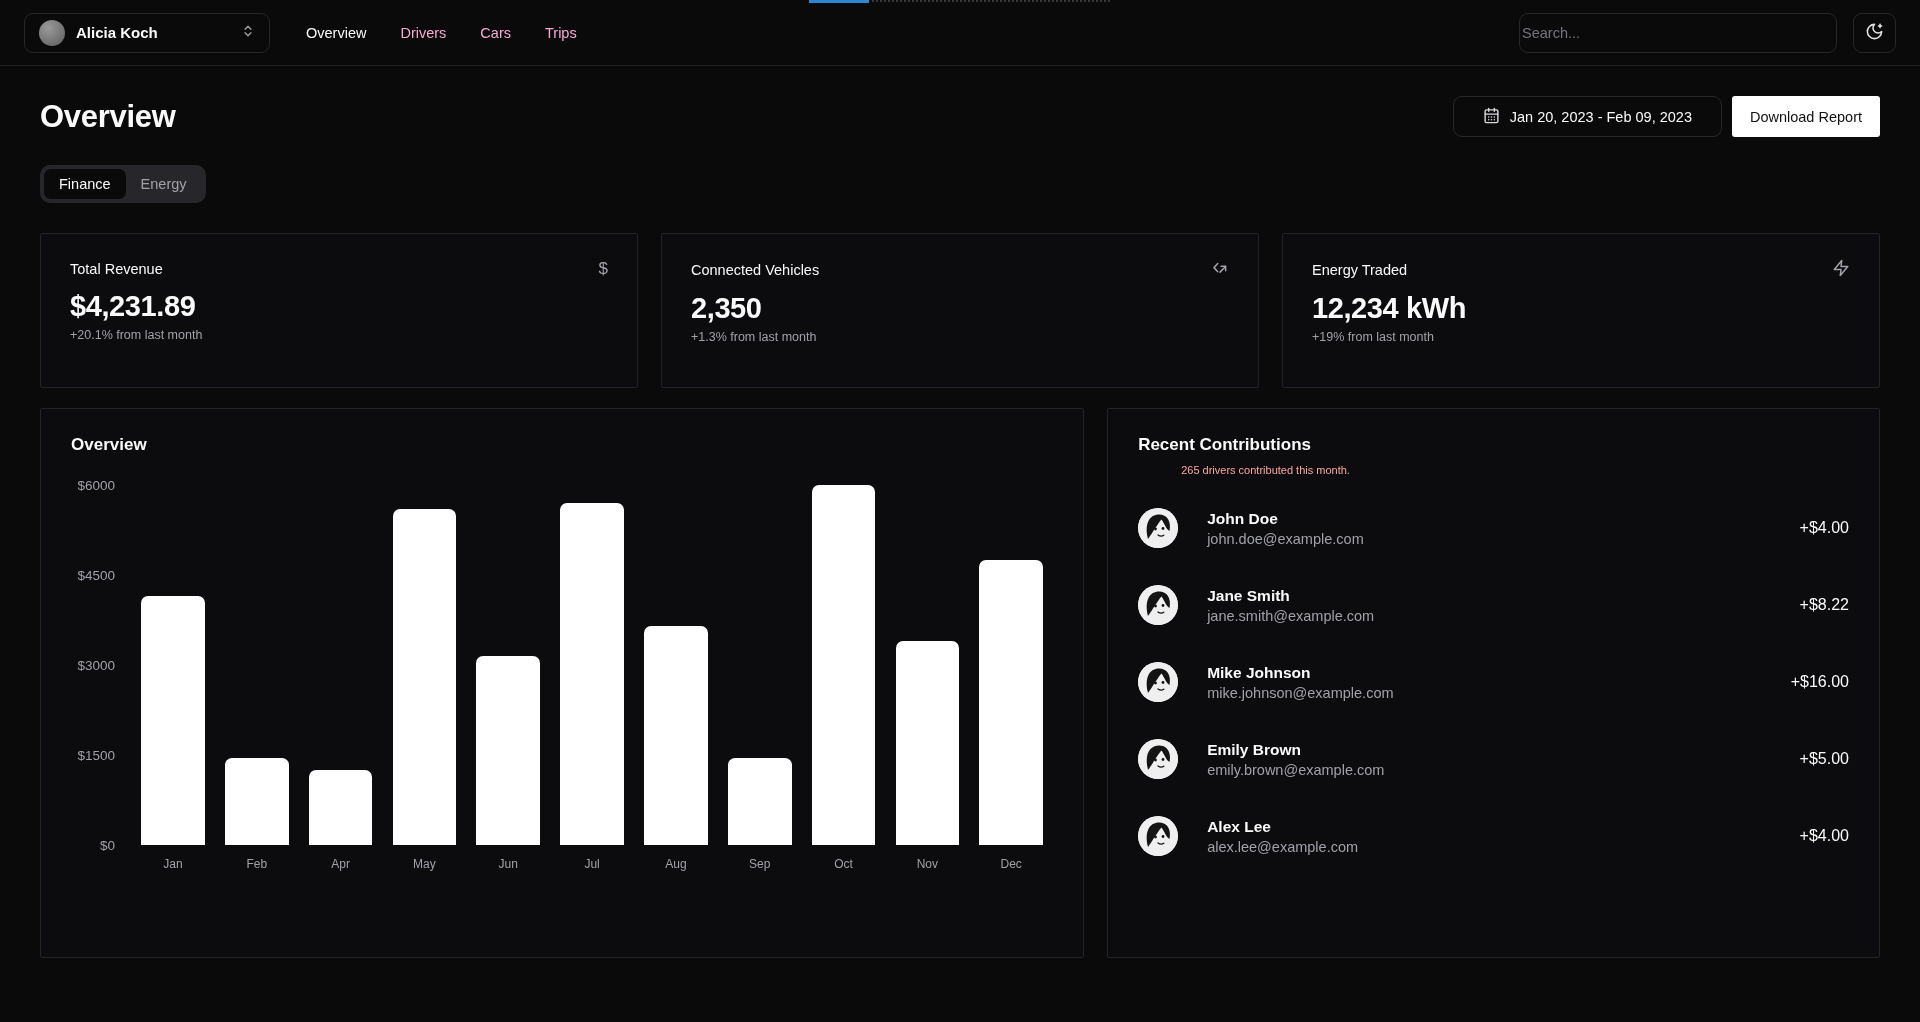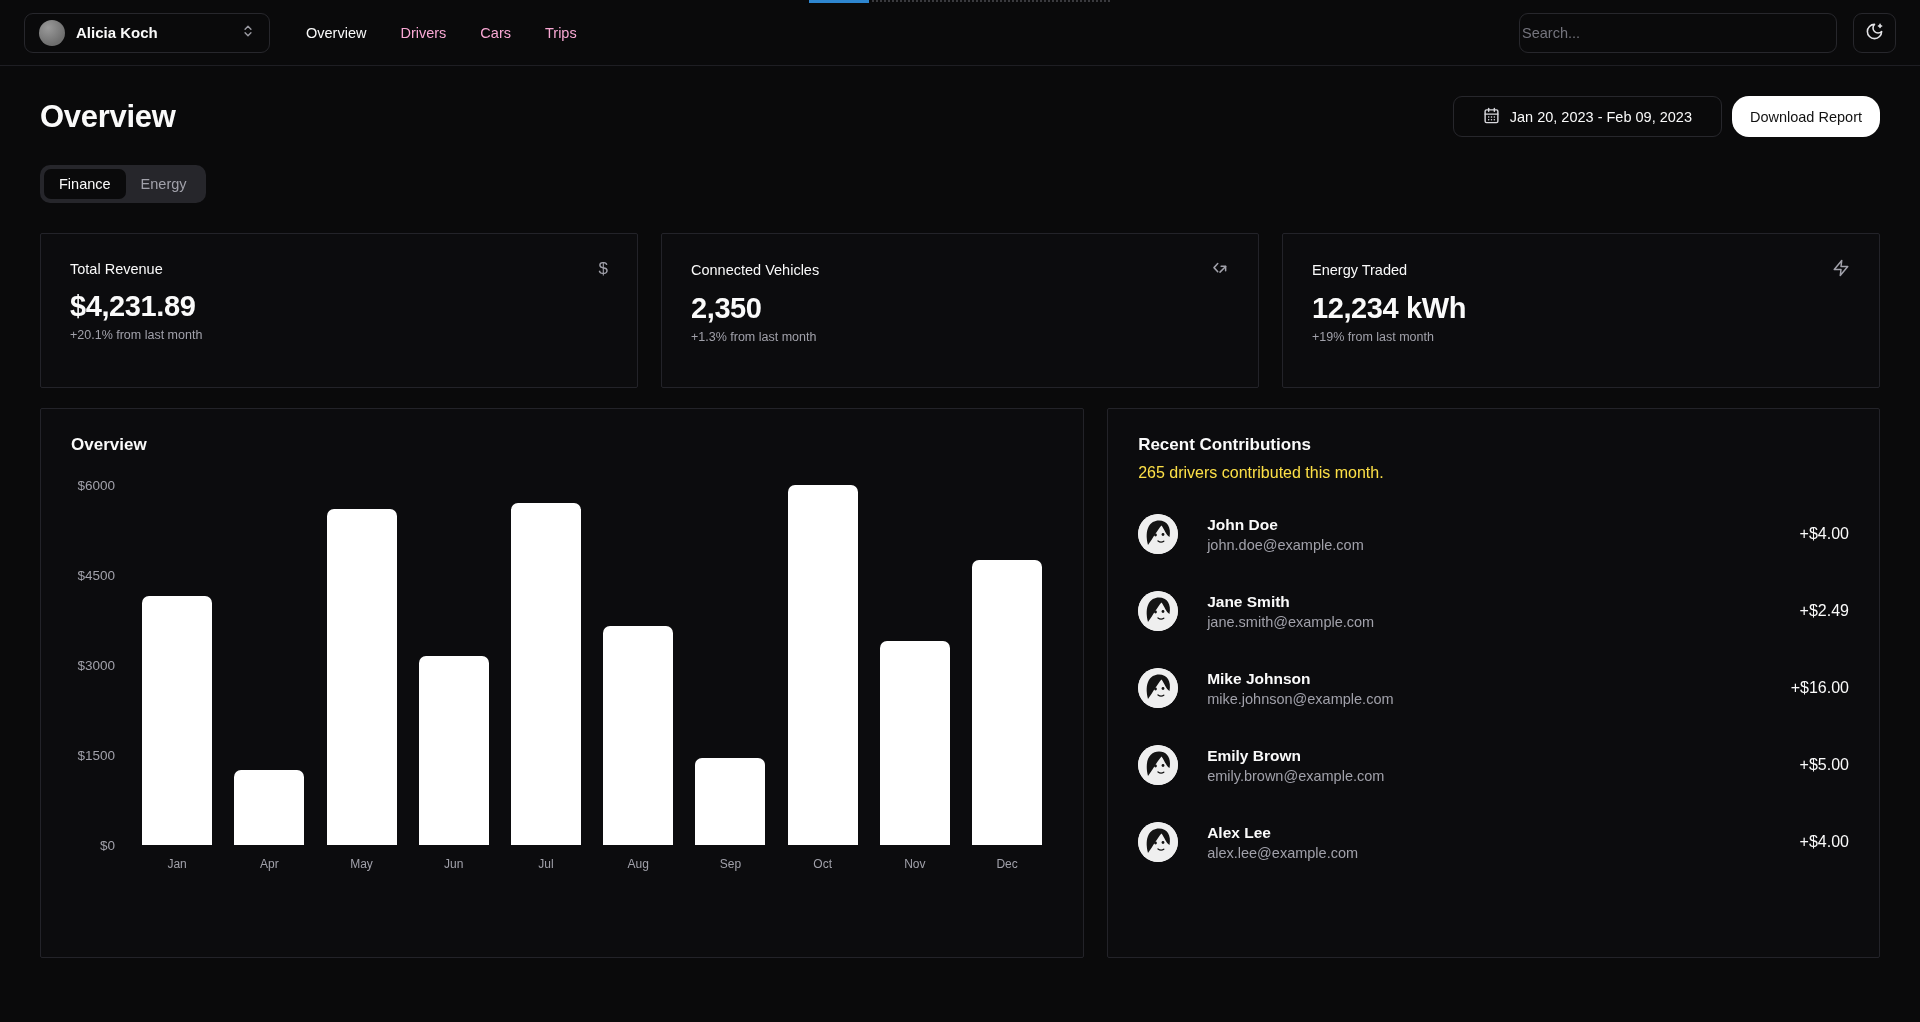--- a/index.html
+++ b/index.html
@@ -37,21 +37,21 @@
   
   main { padding:0 40px; }
   .page-head { margin-top:30px; display:flex; align-items:center; justify-content:space-between; }
   .page-title { font-size:31px; font-weight:800; letter-spacing:-0.3px; }
   .head-actions { display:flex; gap:10px; }
   .date-btn { display:flex; align-items:center; gap:10px; height:41px; padding:0 29px;
     background:transparent; border:1px solid #27272c; border-radius:9px;
     color:#fafafa; font-size:14.5px; font-family:inherit; cursor:pointer; }
   .date-btn svg { color:#d9d9de; }
   .download-btn { height:41px; padding:0 18px; background:#fff; color:#111;
-    border:none; border-radius:17px; font-size:14.5px; font-weight:500; font-family:inherit; cursor:pointer; }
+    border:none; border-radius:3px; font-size:14.5px; font-weight:500; font-family:inherit; cursor:pointer; }
 
   
   .tabs { margin-top:28px; display:inline-flex; background:#26262b; border-radius:10px; padding:4px; }
   .tab { border:none; background:transparent; color:#a1a1aa; font-size:14.5px; font-weight:500;
     padding:7px 15px; border-radius:7px; font-family:inherit; cursor:pointer; }
   .tab.active { background:#0a0a0b; color:#fafafa; }
 
   
   .stats { margin-top:30px; display:grid; grid-template-columns:repeat(3,1fr); gap:23px; }
   .card { background:#0c0c0e; border:1px solid #232329; border-radius:2px; }
@@ -59,21 +59,21 @@
   .stat-head { display:flex; align-items:center; justify-content:space-between; }
   .stat-label { font-size:14.5px; font-weight:500; color:#fafafa; }
   .stat-icon { color:#a1a1aa; }
   .stat-value { margin-top:11px; font-size:29px; font-weight:800; letter-spacing:-0.4px; }
   .stat-change { margin-top:5px; font-size:12.5px; color:#a1a1aa; }
 
   
   .grid-row { margin-top:20px; display:grid; grid-template-columns:1043fr 772fr; gap:23px; }
   .panel { height:550px; padding:26px 30px; }
   .panel-title { font-size:17px; font-weight:700; }
-  .panel-sub { margin-top:9px; font-size:16px; color:#fde047; }
+  .panel-sub { margin-top:9px; font-size:11px; color:#fca5a5;margin-left:43px; }
 
   
   .chart { margin-top:30px; display:flex; }
   .yaxis { position:relative; width:60px; height:360px; flex:none; }
   .ytick { position:absolute; right:16px; transform:translateY(-50%); font-size:13.5px; color:#a1a1aa; }
   .bars { flex:1; display:flex; }
   .bar-slot { flex:1; display:flex; flex-direction:column; align-items:center; }
   .bar-area { height:360px; width:100%; display:flex; align-items:flex-end; justify-content:center; }
   .bar { width:76%; background:#fff; border-radius:7px 7px 0 0; }
   .bar-label { margin-top:12px; font-size:12px; color:#a1a1aa; }
@@ -211,20 +211,26 @@
             </div>
           <div class="bars">
               <div class="bar-slot">
                 <div class="bar-area">
                   <div class="bar" style="height: 69.1667%;"></div>
                 </div>
                 <div class="bar-label">Jan</div>
               </div>
               <div class="bar-slot">
                 <div class="bar-area">
+                  <div class="bar" style="height: 24.1667%;"></div>
+                </div>
+                <div class="bar-label">Feb</div>
+              </div>
+              <div class="bar-slot">
+                <div class="bar-area">
                   <div class="bar" style="height: 20.8333%;"></div>
                 </div>
                 <div class="bar-label">Apr</div>
               </div>
               <div class="bar-slot">
                 <div class="bar-area">
                   <div class="bar" style="height: 93.3333%;"></div>
                 </div>
                 <div class="bar-label">May</div>
               </div>
@@ -303,21 +309,21 @@
                   <path d="M10 31 C6 15 12 6.5 21 6.5 C29 6.5 33.5 13 31.5 23 C28 21 26.5 15.5 23.5 11.5 C20 15 14.5 25 10 31 Z" fill="#141414"></path>
                   <circle cx="17.5" cy="21" r="1.4" fill="#141414"></circle>
                   <circle cx="25" cy="20.5" r="1.4" fill="#141414"></circle>
                   <path d="M20 27 q3 2.2 5.8 .2" stroke="#141414" stroke-width="1.3" fill="none" stroke-linecap="round"></path>
                 </svg>
               </span>
               <span class="contrib-text">
                 <div class="contrib-name">Jane Smith</div>
                 <div class="contrib-email">jane.smith@example.com</div>
               </span>
-              <span class="contrib-amount">+$2.49</span>
+              <span class="contrib-amount">+$8.22</span>
             </div>
 
             <div class="contrib-row">
               <span class="avatar">
                 <svg width="40" height="40" viewBox="0 0 40 40">
                   <circle cx="20" cy="20" r="20" fill="#efefef"></circle>
                   <path d="M10 31 C6 15 12 6.5 21 6.5 C29 6.5 33.5 13 31.5 23 C28 21 26.5 15.5 23.5 11.5 C20 15 14.5 25 10 31 Z" fill="#141414"></path>
                   <circle cx="17.5" cy="21" r="1.4" fill="#141414"></circle>
                   <circle cx="25" cy="20.5" r="1.4" fill="#141414"></circle>
                   <path d="M20 27 q3 2.2 5.8 .2" stroke="#141414" stroke-width="1.3" fill="none" stroke-linecap="round"></path>

